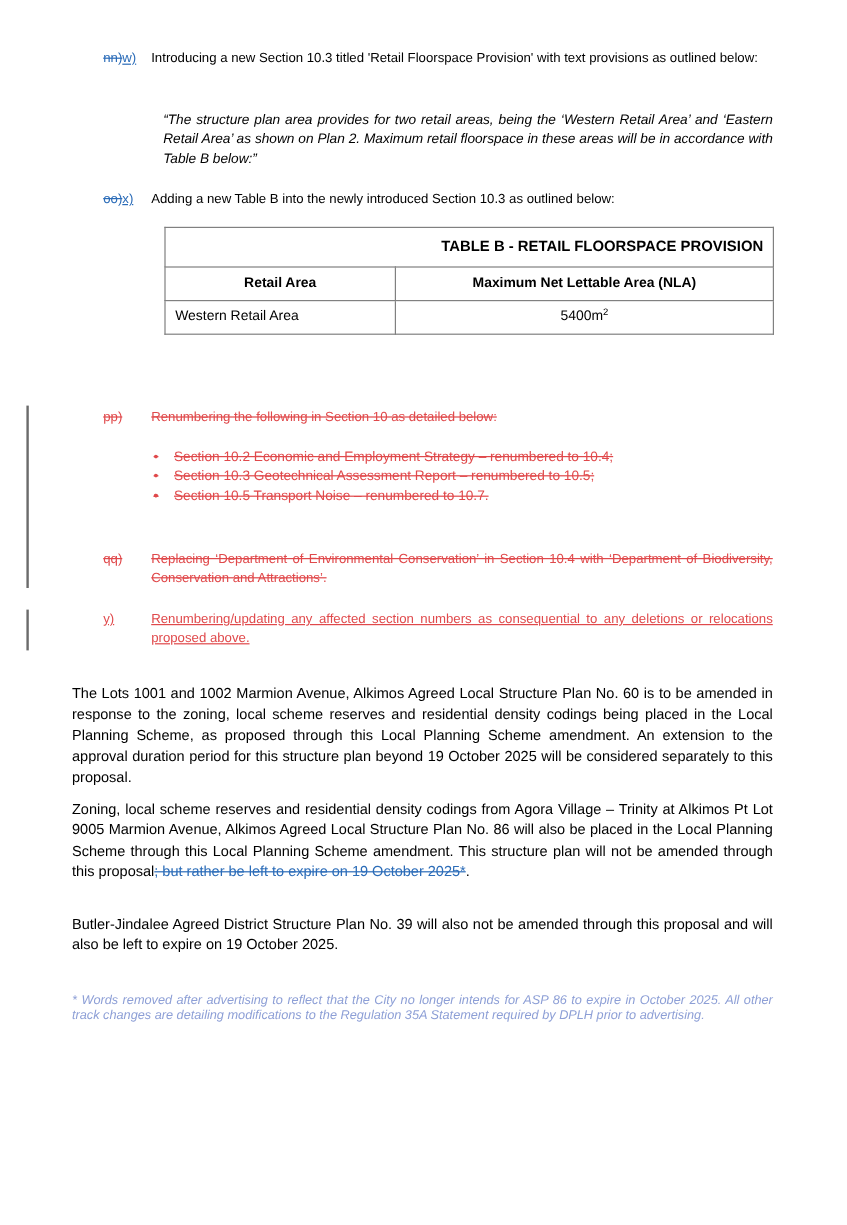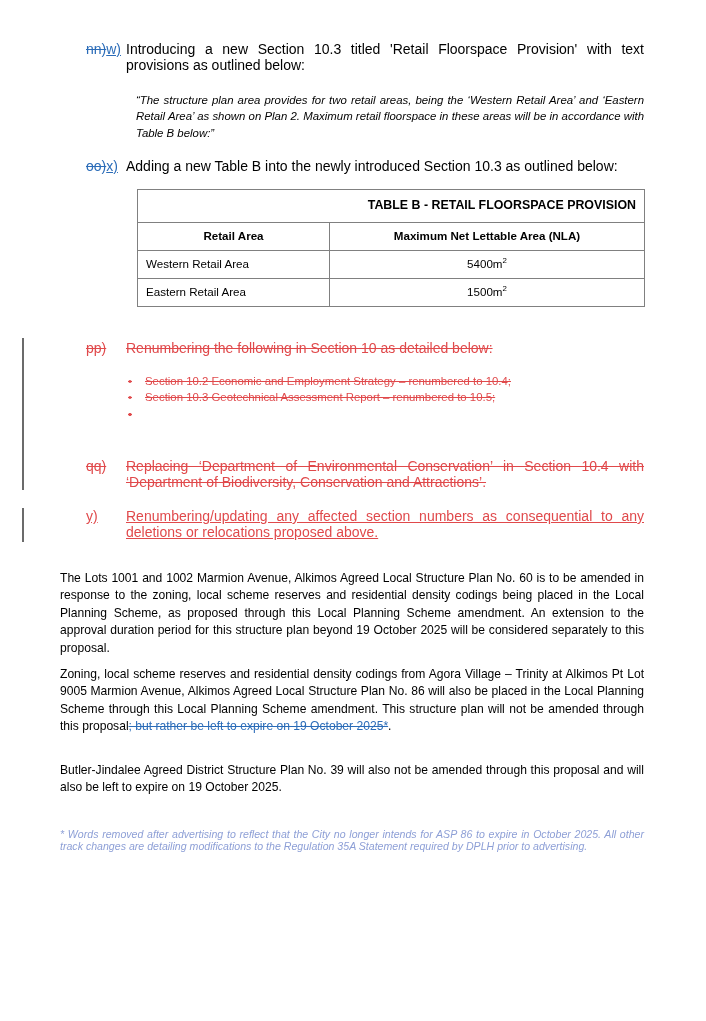--- a/index.html
+++ b/index.html
@@ -30,21 +30,21 @@
     left: 22px;
     width: 2px;
     background: #6b6b6b;
   }
   #change-bar-1 { top: 338px; height: 152px; }
   #change-bar-2 { top: 508px; height: 34px; }
 
   
   .blk {
     position: absolute;
-    font-size: 14px;
+    font-size: 11px;
     line-height: 16.2px;
     text-align: justify;
   }
 
   .numbered {
     display: block;
   }
   .numbered .marker {
     position: absolute;
     left: 0;
@@ -187,37 +187,33 @@
         <td class="title-cell" colspan="2">TABLE B - RETAIL FLOORSPACE PROVISION</td>
       </tr>
       <tr>
         <td class="hdr">Retail Area</td>
         <td class="hdr">Maximum Net Lettable Area (NLA)</td>
       </tr>
       <tr>
         <td class="cell-left">Western Retail Area</td>
         <td class="cell-center"><span>5400m</span><sup>2</sup></td>
       </tr>
-      <tr>
-        <td class="cell-left">Eastern Retail Area</td>
-        <td class="cell-center"><span>1500m</span><sup>2</sup></td>
-      </tr>
     </tbody>
   </table>
 
   <div class="blk numbered" style="left:86px; top:340px; width:558px; padding-left:40px; box-sizing:border-box;">
     <span class="marker del-red">pp)</span>
     <span class="body del-red">Renumbering the following in Section 10 as detailed below:</span>
   </div>
 
   <ul class="bullets" style="left:128px; top:373px; width:516px;">
     <li><span class="dot">•</span><span class="del-red">Section 10.2 Economic and Employment Strategy – renumbered to 10.4;</span></li>
     <li><span class="dot">•</span><span class="del-red">Section 10.3 Geotechnical Assessment Report – renumbered to 10.5;</span></li>
     <li><span class="dot">•</span></li>
-    <li><span class="dot">•</span></li>
+    <li><span class="dot">•</span><span class="del-red">Section 10.5 Transport Noise – renumbered to 10.7.</span></li>
   </ul>
 
   <div class="blk numbered" style="left:86px; top:458px; width:558px; padding-left:40px; box-sizing:border-box;">
     <span class="marker del-red">qq)</span>
     <span class="body del-red">Replacing ‘Department of Environmental Conservation’ in Section 10.4 with ‘Department of Biodiversity, Conservation and Attractions’.</span>
   </div>
 
   <div class="blk numbered" style="left:86px; top:508px; width:558px; padding-left:40px; box-sizing:border-box;">
     <span class="marker ins-red">y)</span>
     <span class="body ins-red">Renumbering/updating any affected section numbers as consequential to any deletions or relocations proposed above.</span>

